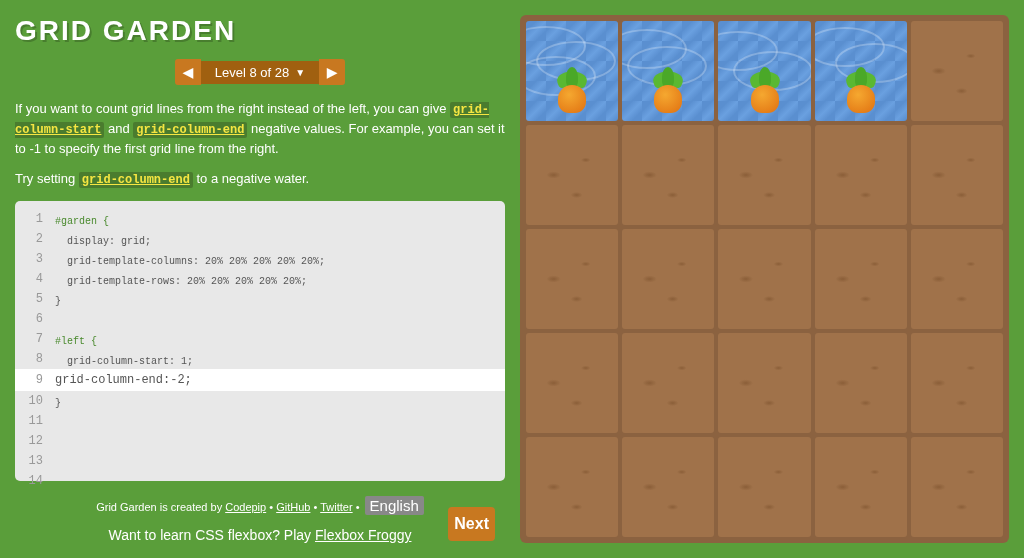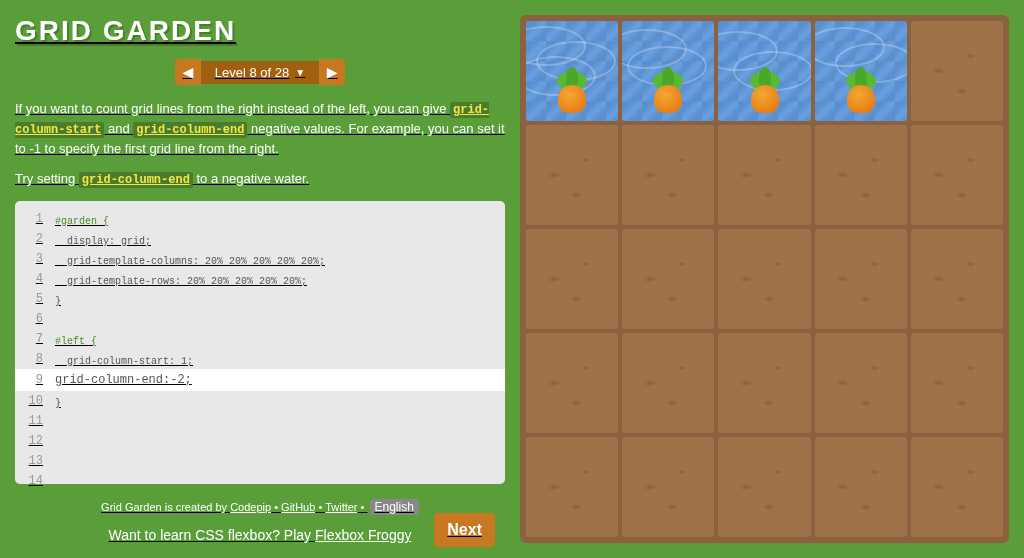--- a/index.html
+++ b/index.html
@@ -11,21 +11,20 @@
       overflow: hidden;
       display: flex;
       flex-direction: column;
       padding: 15px;
     }
 
     .main-layout {
       display: flex;
       gap: 15px;
       height: 100%;
-      text-decoration: underline;
     }
 
     
     .left-panel {
       flex: 0 0 490px;
       display: flex;
       flex-direction: column;
       gap: 10px;
     }
 
@@ -133,27 +132,27 @@
       font-family: 'Courier New', monospace;
       color: #555;
       width: 100%;
     }
 
     
     .next-btn {
       background-color: #c87820;
       color: #fff;
       border: none;
-      padding: 8px 13px;
+      padding: 8px 6px;
       font-size: 16px;
       font-weight: bold;
       border-radius: 4px;
       cursor: pointer;
       align-self: flex-end;
-      margin-top: 16px;
+      margin-top: 10px;
     }
 
     
     .footer {
       font-family: Arial, sans-serif;
       font-size: 11px;
       color: #fff;
       text-align: center;
       margin-top: 6px;
     }
@@ -162,21 +161,21 @@
       color: #fff;
       text-decoration: underline;
       text-align: right;
     }
 
     .footer .lang-badge {
       background-color: #888;
       color: #fff;
       padding: 1px 5px;
       border-radius: 2px;
-      font-size: 12px;
+      font-size: 15px;
       margin-left: 2px;
     }
 
     .nav-arrow {
       background-color: #c87820;
       border: none;
       color: #fff;
       width: 26px;
       height: 26px;
       font-size: 14px;

